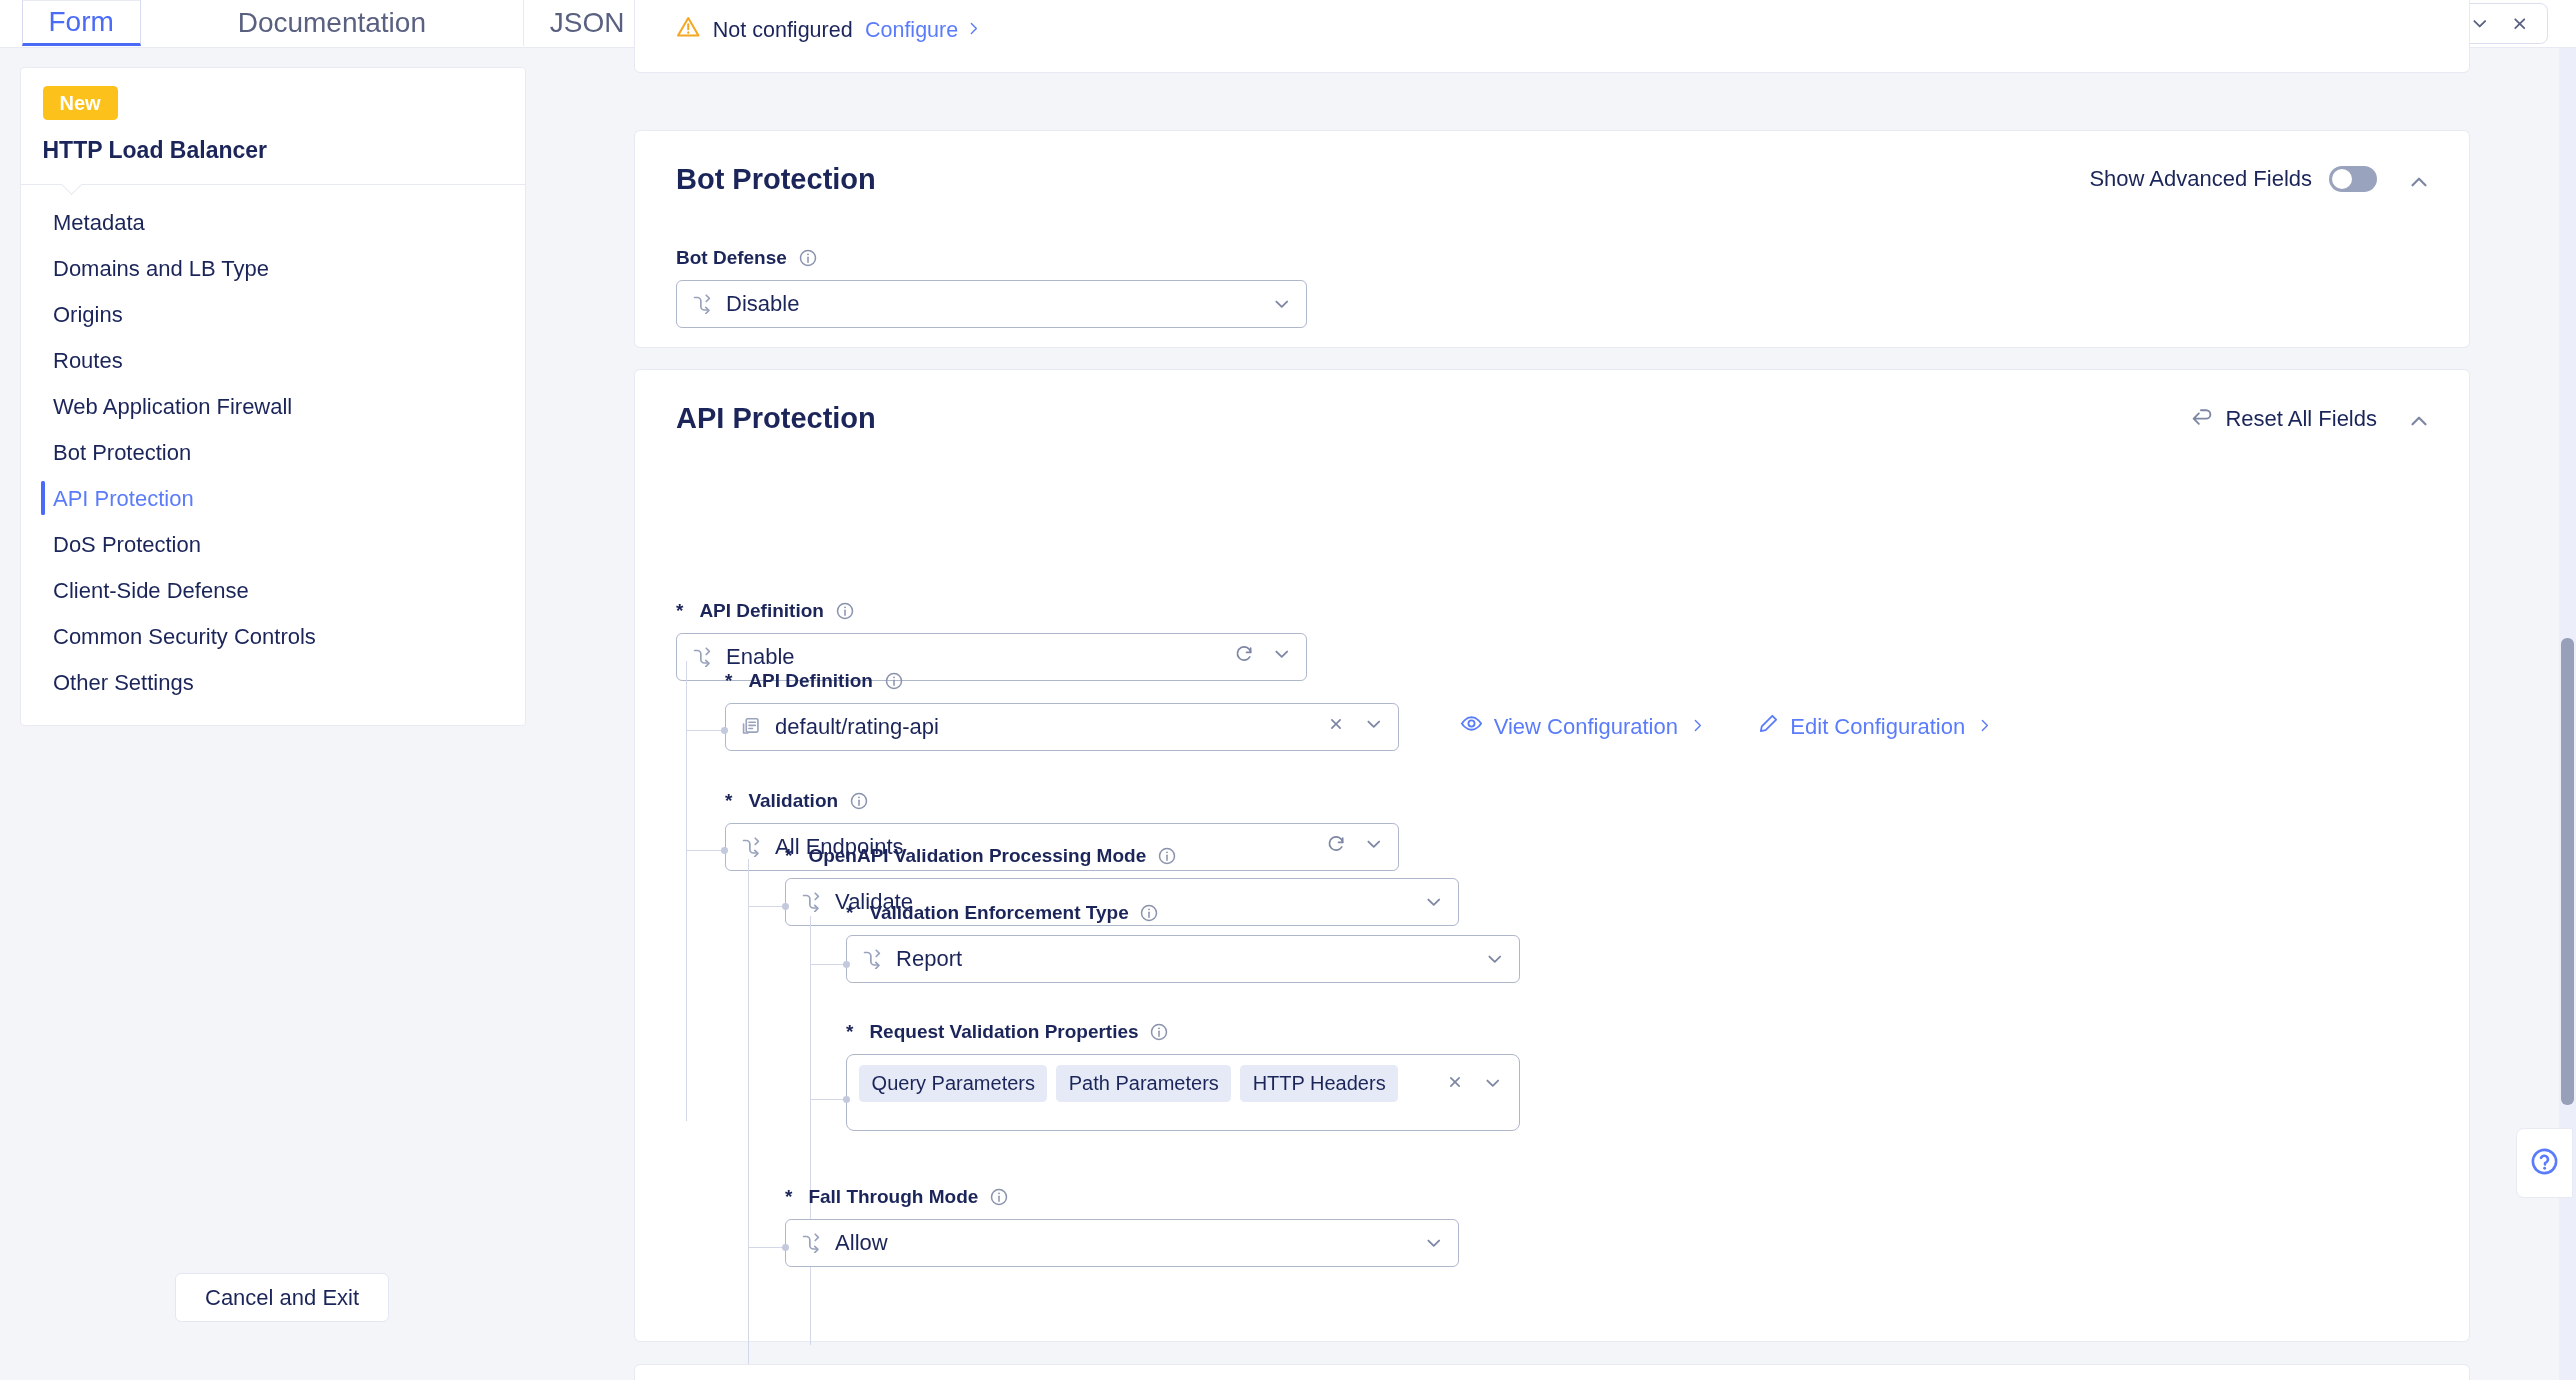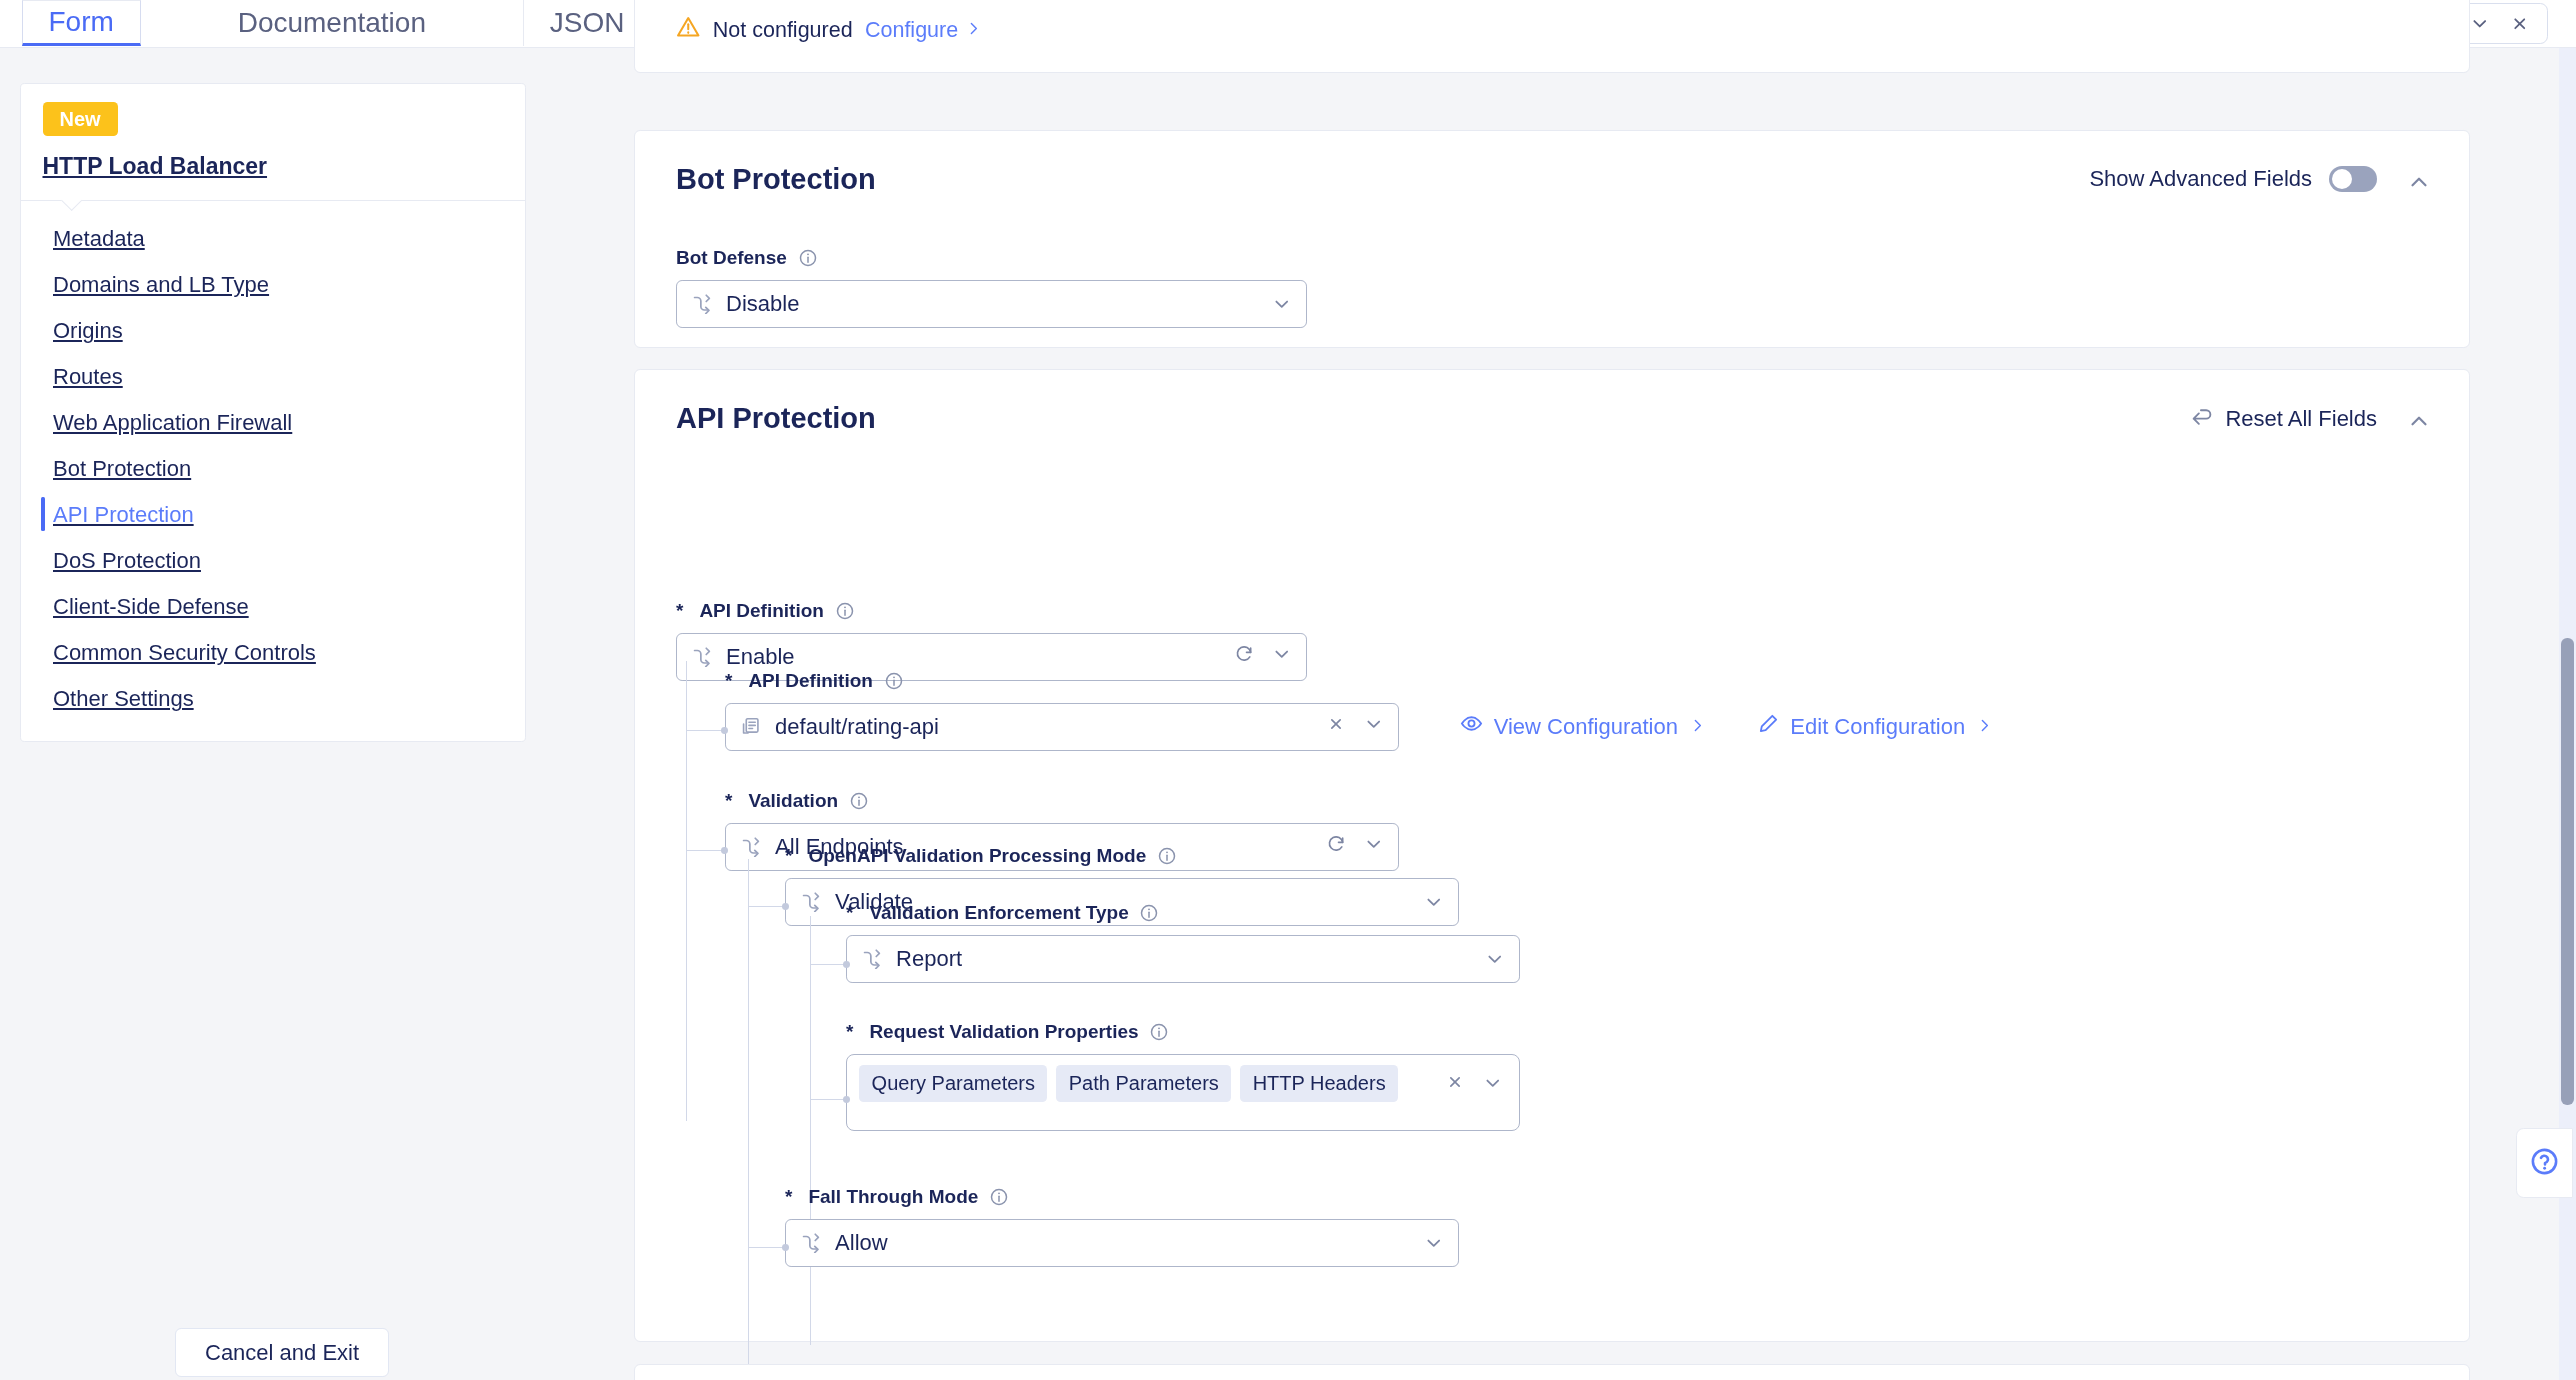--- a/index.html
+++ b/index.html
@@ -47,22 +47,22 @@
   .searchbox input {
     border: 0; outline: 0; font-size: 21.5px; color: #1b2559;
     background: transparent; flex: 1; font-family: "Liberation Sans", sans-serif;
   }
   .searchbox input::placeholder { color: #a6adc4; }
   .search-div { width: 1.5px; height: 23px; background: #dfe4f0; }
   .nav-ico { width: 31px; height: 31px; display:flex; align-items:center; justify-content:center; color:#5a6180; }
 
   
   .sidebar {
-    position: absolute; left: 20px; top: 83px; width: 506px;
-    background: #ffffff; border: 1.5px solid #e7eaf2; border-radius: 4.6px; text-decoration: underline;
+    position: absolute; left: 20px; top: 67px; width: 506px;
+    background: #ffffff; border: 1.5px solid #e7eaf2; border-radius: 4.6px;
   }
   .sb-head { padding: 18.4px 0 20px 0; border-bottom: 1.5px solid #e7eaf2; position: relative; }
   .badge-new {
     display: inline-block; margin-left: 21.5px; background: #fcc21b; color: #ffffff;
     font-size: 20px; font-weight: bold; padding: 5.4px 17px; border-radius: 4.6px;
   }
   .sb-title { margin: 17px 0 0 21.5px; font-size: 23px; font-weight: bold; color: #1b2559; }
   .sb-notch {
     position: absolute; left: 43px; bottom: -8.4px; width: 15.3px; height: 15.3px;
     background: #fff; border-right: 1.5px solid #e7eaf2; border-bottom: 1.5px solid #e7eaf2;
@@ -73,21 +73,21 @@
     font-size: 22px; color: #1b2559; padding: 10px 0 10px 32px;
     position: relative;
   }
   .sb-item.active { color: #5b7cfa; }
   .sb-item.active::before {
     content: ""; position: absolute; left: 20px; top: 4.6px;
     width: 3.8px; height: 34px; background: #4a6bf5; border-radius: 1.5px;
   }
 
   .cancel-btn {
-    position: absolute; left: 175px; top: 1328px;
+    position: absolute; left: 175px; top: 1273px;
     background: #ffffff; border: 1.5px solid #e2e7f3; border-radius: 6.1px;
     font-size: 22px; color: #1b2559; padding: 10.7px 29px;
     font-family: "Liberation Sans", sans-serif;
   }
 
   
   .main { position: absolute; left: 634px; top: 0; width: 1916px; height: 1381px; }
 
   .card {
     background: #ffffff; border: 1.5px solid #e7eaf2; border-radius: 6.1px;

